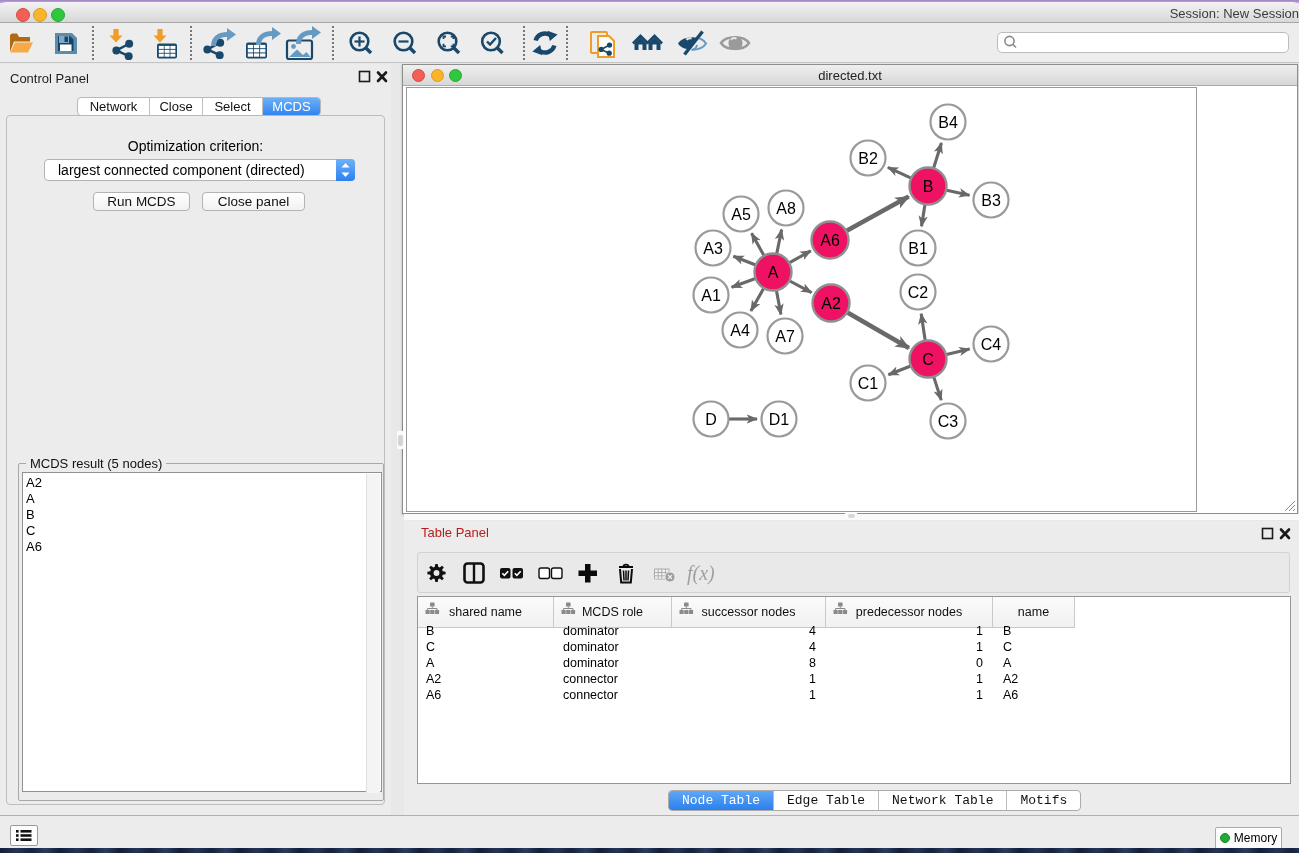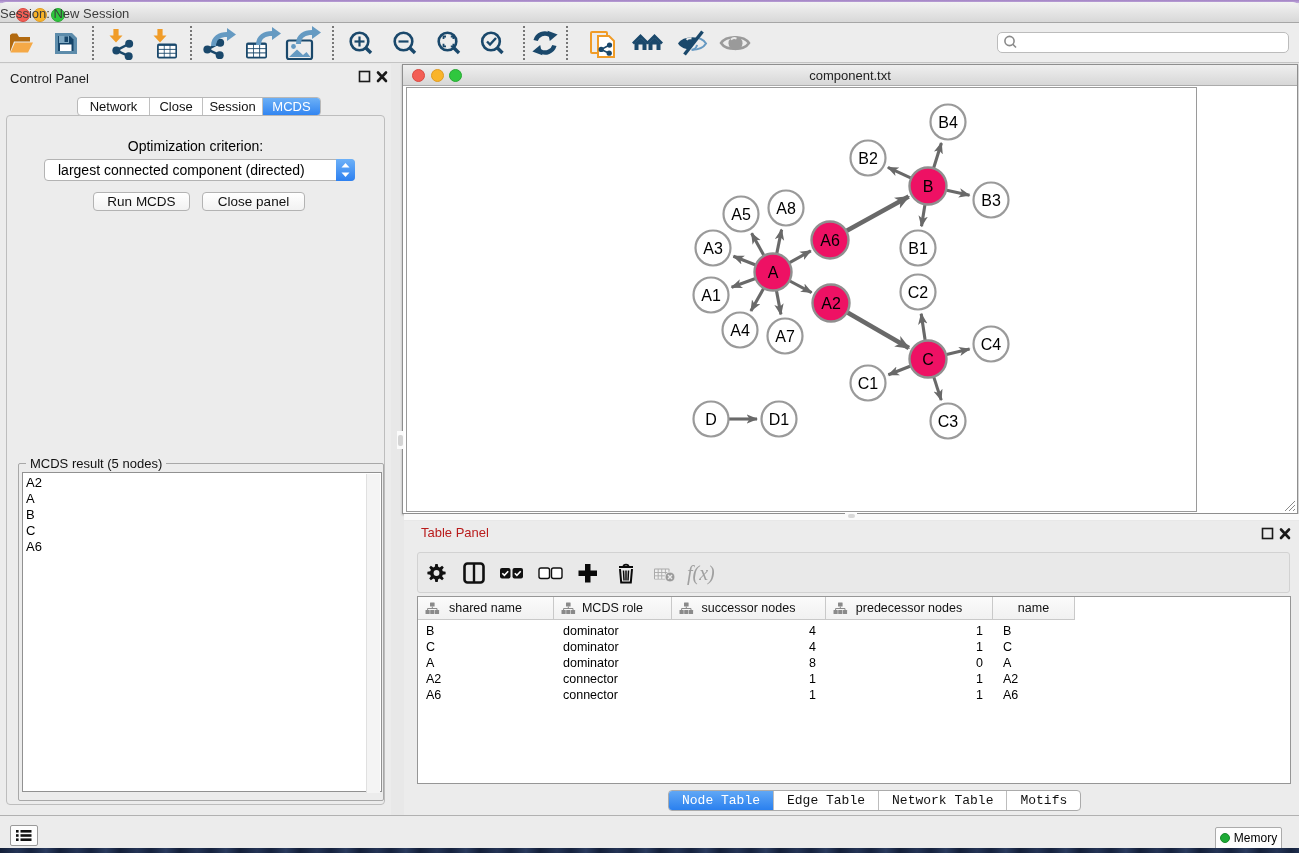--- a/index.html
+++ b/index.html
@@ -6,21 +6,21 @@
 html,body { width:1299px; height:853px; overflow:hidden; }
 body { font-family:"Liberation Sans", sans-serif; background:#e8e8e8; position:relative; }
 .abs { position:absolute; }
 
 #purple { left:0; top:0; width:1299px; height:3px;
   background:linear-gradient(180deg,#a283c4,#c3abdd); }
 #titlebar { left:0; top:2px; width:1299px; height:21px;
   background:linear-gradient(180deg,#f2f2f2,#d8d8d8);
   border-bottom:1px solid #a6a6a6; border-radius:6px 6px 0 0;
   font-size:13px; color:#3c3c3c; }
-#titlebar .t { position:absolute; left:0; right:0; top:4px; text-align:left; }
+#titlebar .t { position:absolute; left:0; right:0; top:4px; text-align:right; }
 .light { position:absolute; border-radius:50%; }
 #toolbar { left:0; top:23px; width:1299px; height:40px;
   background:#ededed; border-bottom:1px solid #c4c4c4; }
 .sep { position:absolute; top:3px; height:34px; width:0;
   border-left:2px dotted #777; }
 #searchbox { position:absolute; left:997px; top:9px; width:292px; height:21px;
   background:#fff; border:1px solid #bcbcbc; border-radius:5px; }
 
 #cpanel { left:0; top:64px; width:391px; height:751px; background:#ececec; }
 #cpanel .hdr { position:absolute; left:10px; top:7px; font-size:13px; color:#1e1e1e; }
@@ -57,21 +57,21 @@
 #nw-title .t { position:absolute; left:0; right:0; top:3px; text-align:center; }
 #canvas { position:absolute; left:3px; top:22px; width:791px; height:425px;
   background:#fff; border:1px solid #9a9a9a; }
 
 #tpanel { left:404px; top:521px; width:895px; height:294px; background:#ececec; }
 #tpanel .hdr { position:absolute; left:17px; top:4px; font-size:13px; color:#b91c1c; }
 #t-toolbar { position:absolute; left:13px; top:31px; width:873px; height:41px;
   background:#e9e9e9; border:1px solid #d2d2d2; border-radius:3px; }
 #t-table { position:absolute; left:13px; top:75px; width:874px; height:188px;
   background:#fff; border:1px solid #969696; }
-#t-header { position:absolute; left:0; top:0; height:23px; display:flex;
+#t-header { position:absolute; left:0; top:0; height:31px; display:flex;
   background:linear-gradient(180deg,#fbfbfb,#f1f1f1); border-bottom:1px solid #c9c9c9;
   font-size:12.5px; color:#111; }
 #t-header .col { position:relative; border-right:1px solid #c9c9c9;
   display:flex; align-items:center; justify-content:center; }
 #t-header .col svg { position:absolute; left:7px; top:5px; }
 .trow { position:absolute; font-size:12.5px; color:#000; height:16px; line-height:16px; }
 #btabs { position:absolute; left:264px; top:269px; height:21px; display:flex;
   background:#fff; border:1px solid #ababab; border-radius:4px; overflow:hidden;
   font-size:13px; }
 #btabs div { text-align:center; line-height:19px; color:#111; border-right:1px solid #bdbdbd; padding:0 13px;font-family:Liberation Mono, monospace; }
@@ -264,31 +264,31 @@
           <div class="row">B</div>
         <div class="row">C</div>
           <div class="row">A6</div>
         <div id="mcdscroll"></div>
       </div>
     </div>
   </div>
   <div id="tabs">
     <div style="width:72px;">Network</div>
     <div style="width:53px;">Close</div>
-    <div style="width:60px;">Session</div>
+    <div style="width:60px;">Select</div>
     <div class="sel" style="width:57px;">MCDS</div>
   </div>
 </div>
 
 <div class="abs" id="netwin">
   <div id="nw-title">
     <div class="light" style="left:9px;top:4px;width:13px;height:13px;background:#f35e55;border:1px solid #d94942;"></div>
     <div class="light" style="left:27.7px;top:4px;width:13px;height:13px;background:#f9b42a;border:1px solid #df9b22;"></div>
     <div class="light" style="left:46.4px;top:4px;width:13px;height:13px;background:#2fc73e;border:1px solid #28a834;"></div>
-    <div class="t">component.txt</div>
+    <div class="t">directed.txt</div>
   </div>
   <div id="canvas">
     <svg width="889" height="425" viewBox="0 0 889 425" xmlns="http://www.w3.org/2000/svg">
 <defs>
 <marker id="as" markerUnits="userSpaceOnUse" markerWidth="13" markerHeight="10.5" refX="10.5" refY="5" orient="auto">
             <path d="M0,0.3 L11.5,5 L0,9.7 L3.0,5 z" fill="#696969"></path>
           </marker>
 <marker id="ab" markerUnits="userSpaceOnUse" markerWidth="17" markerHeight="13.5" refX="13.5" refY="6.5" orient="auto">
             <path d="M0,0.4 L15,6.5 L0,12.6 L4.0,6.5 z" fill="#696969"></path>
           </marker>

